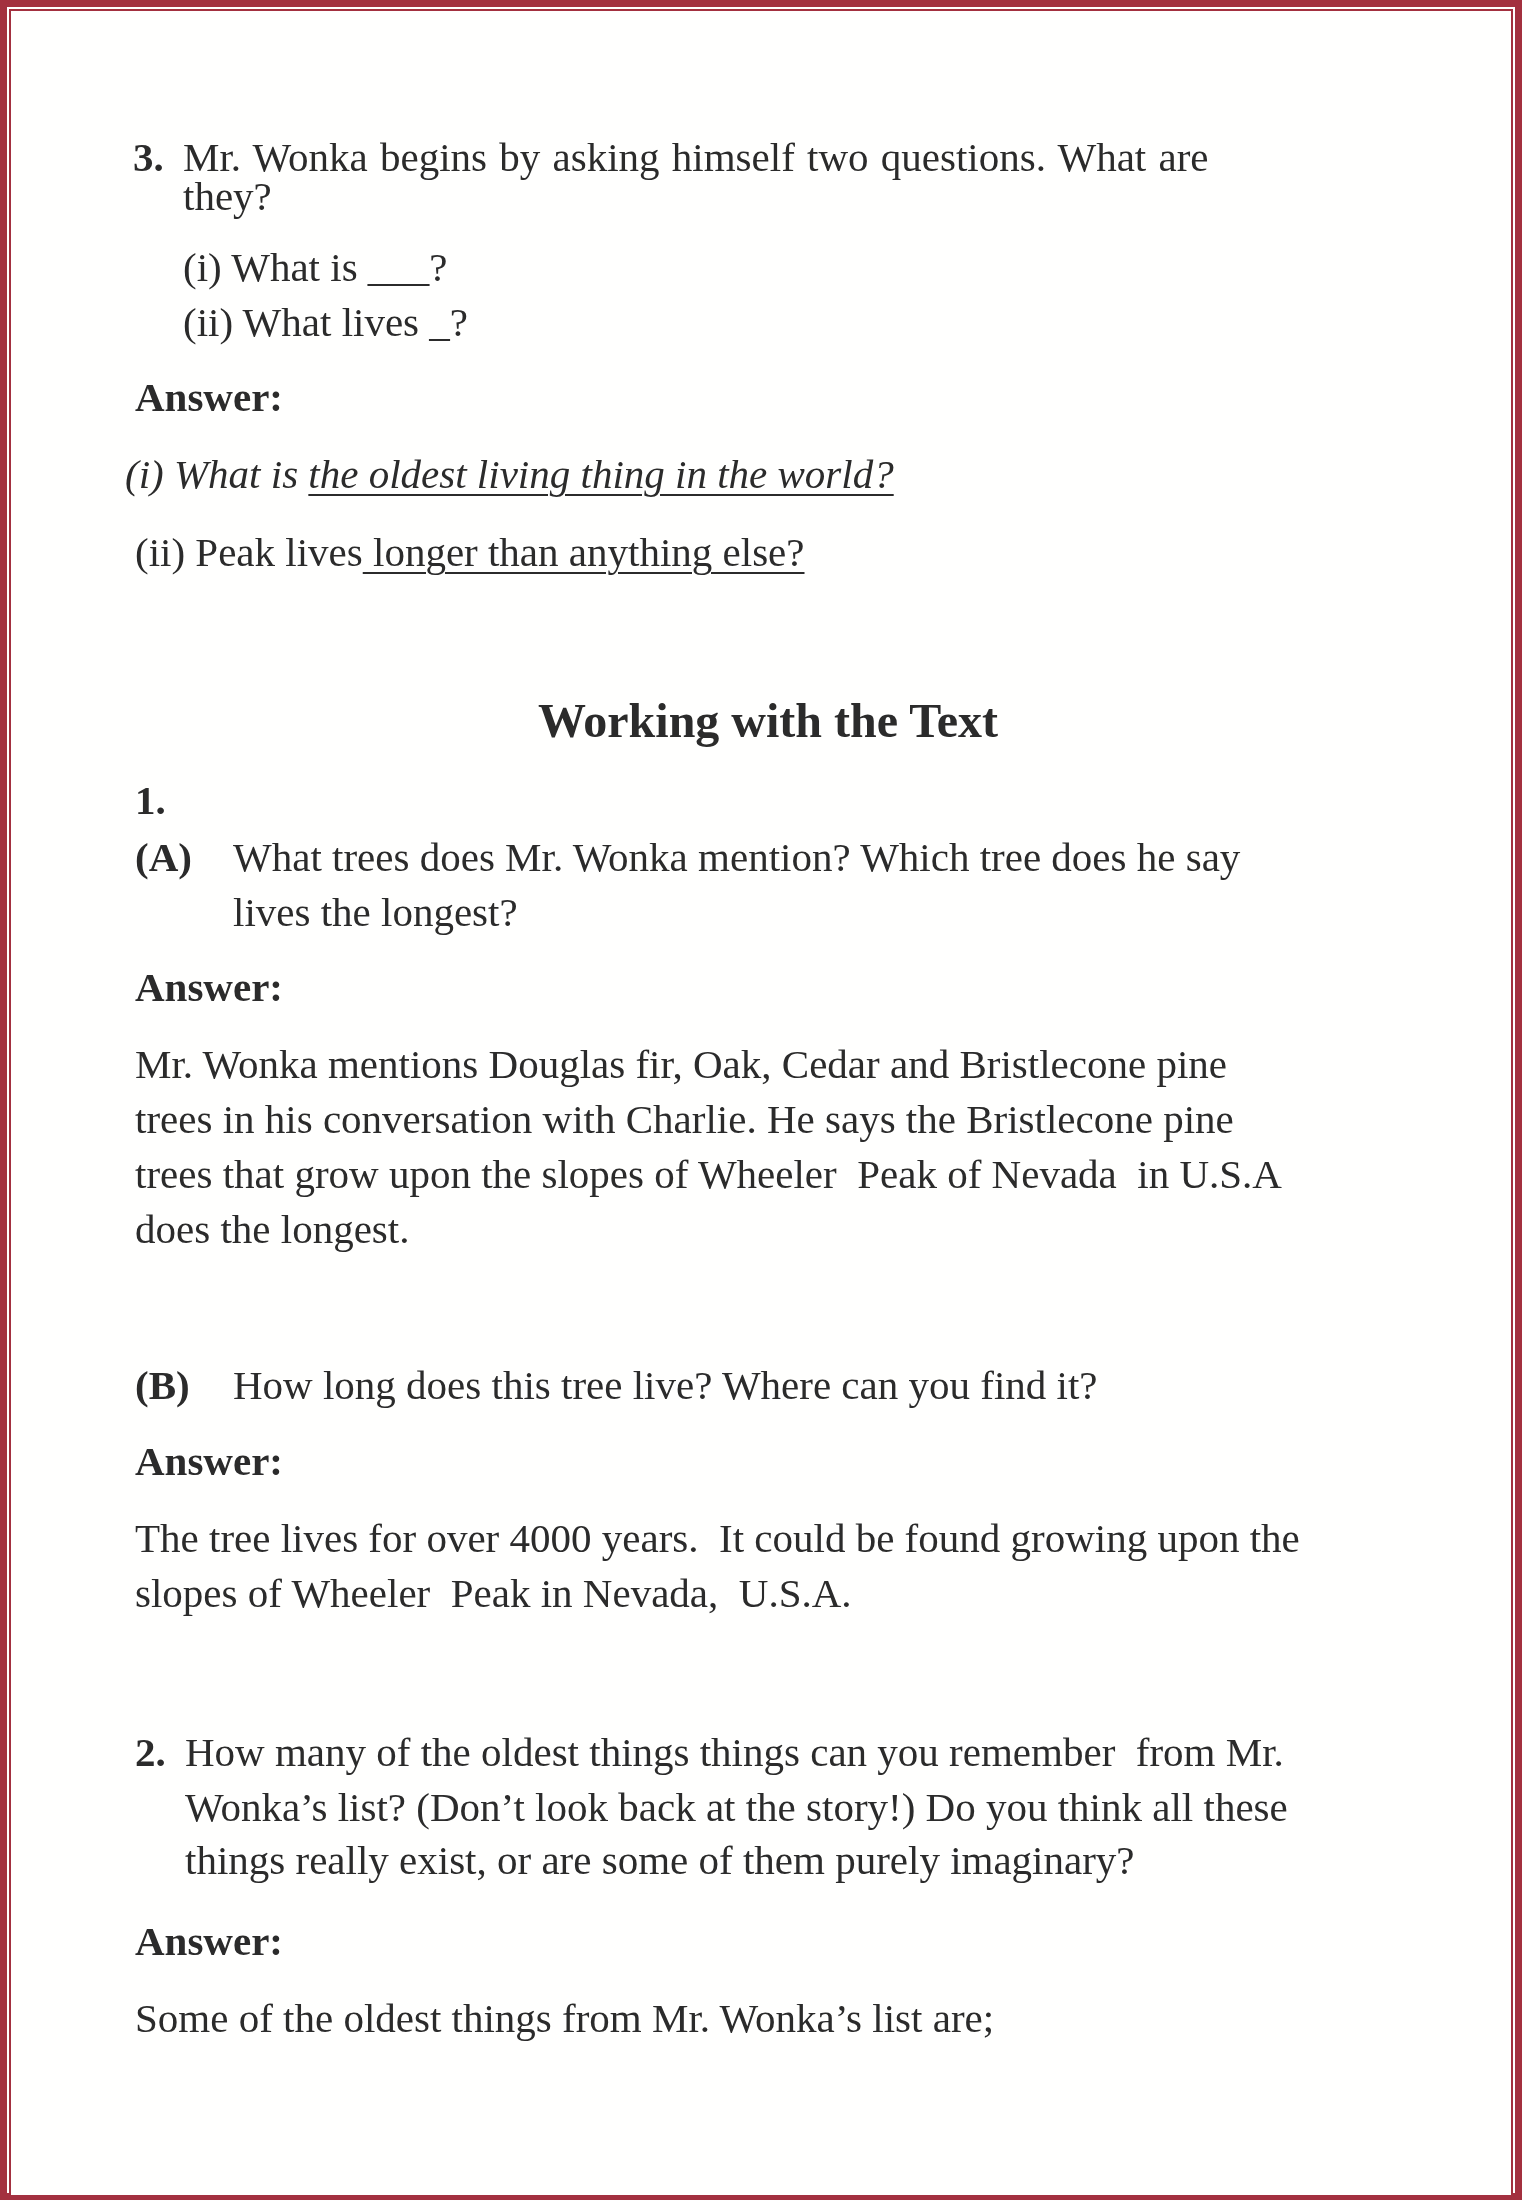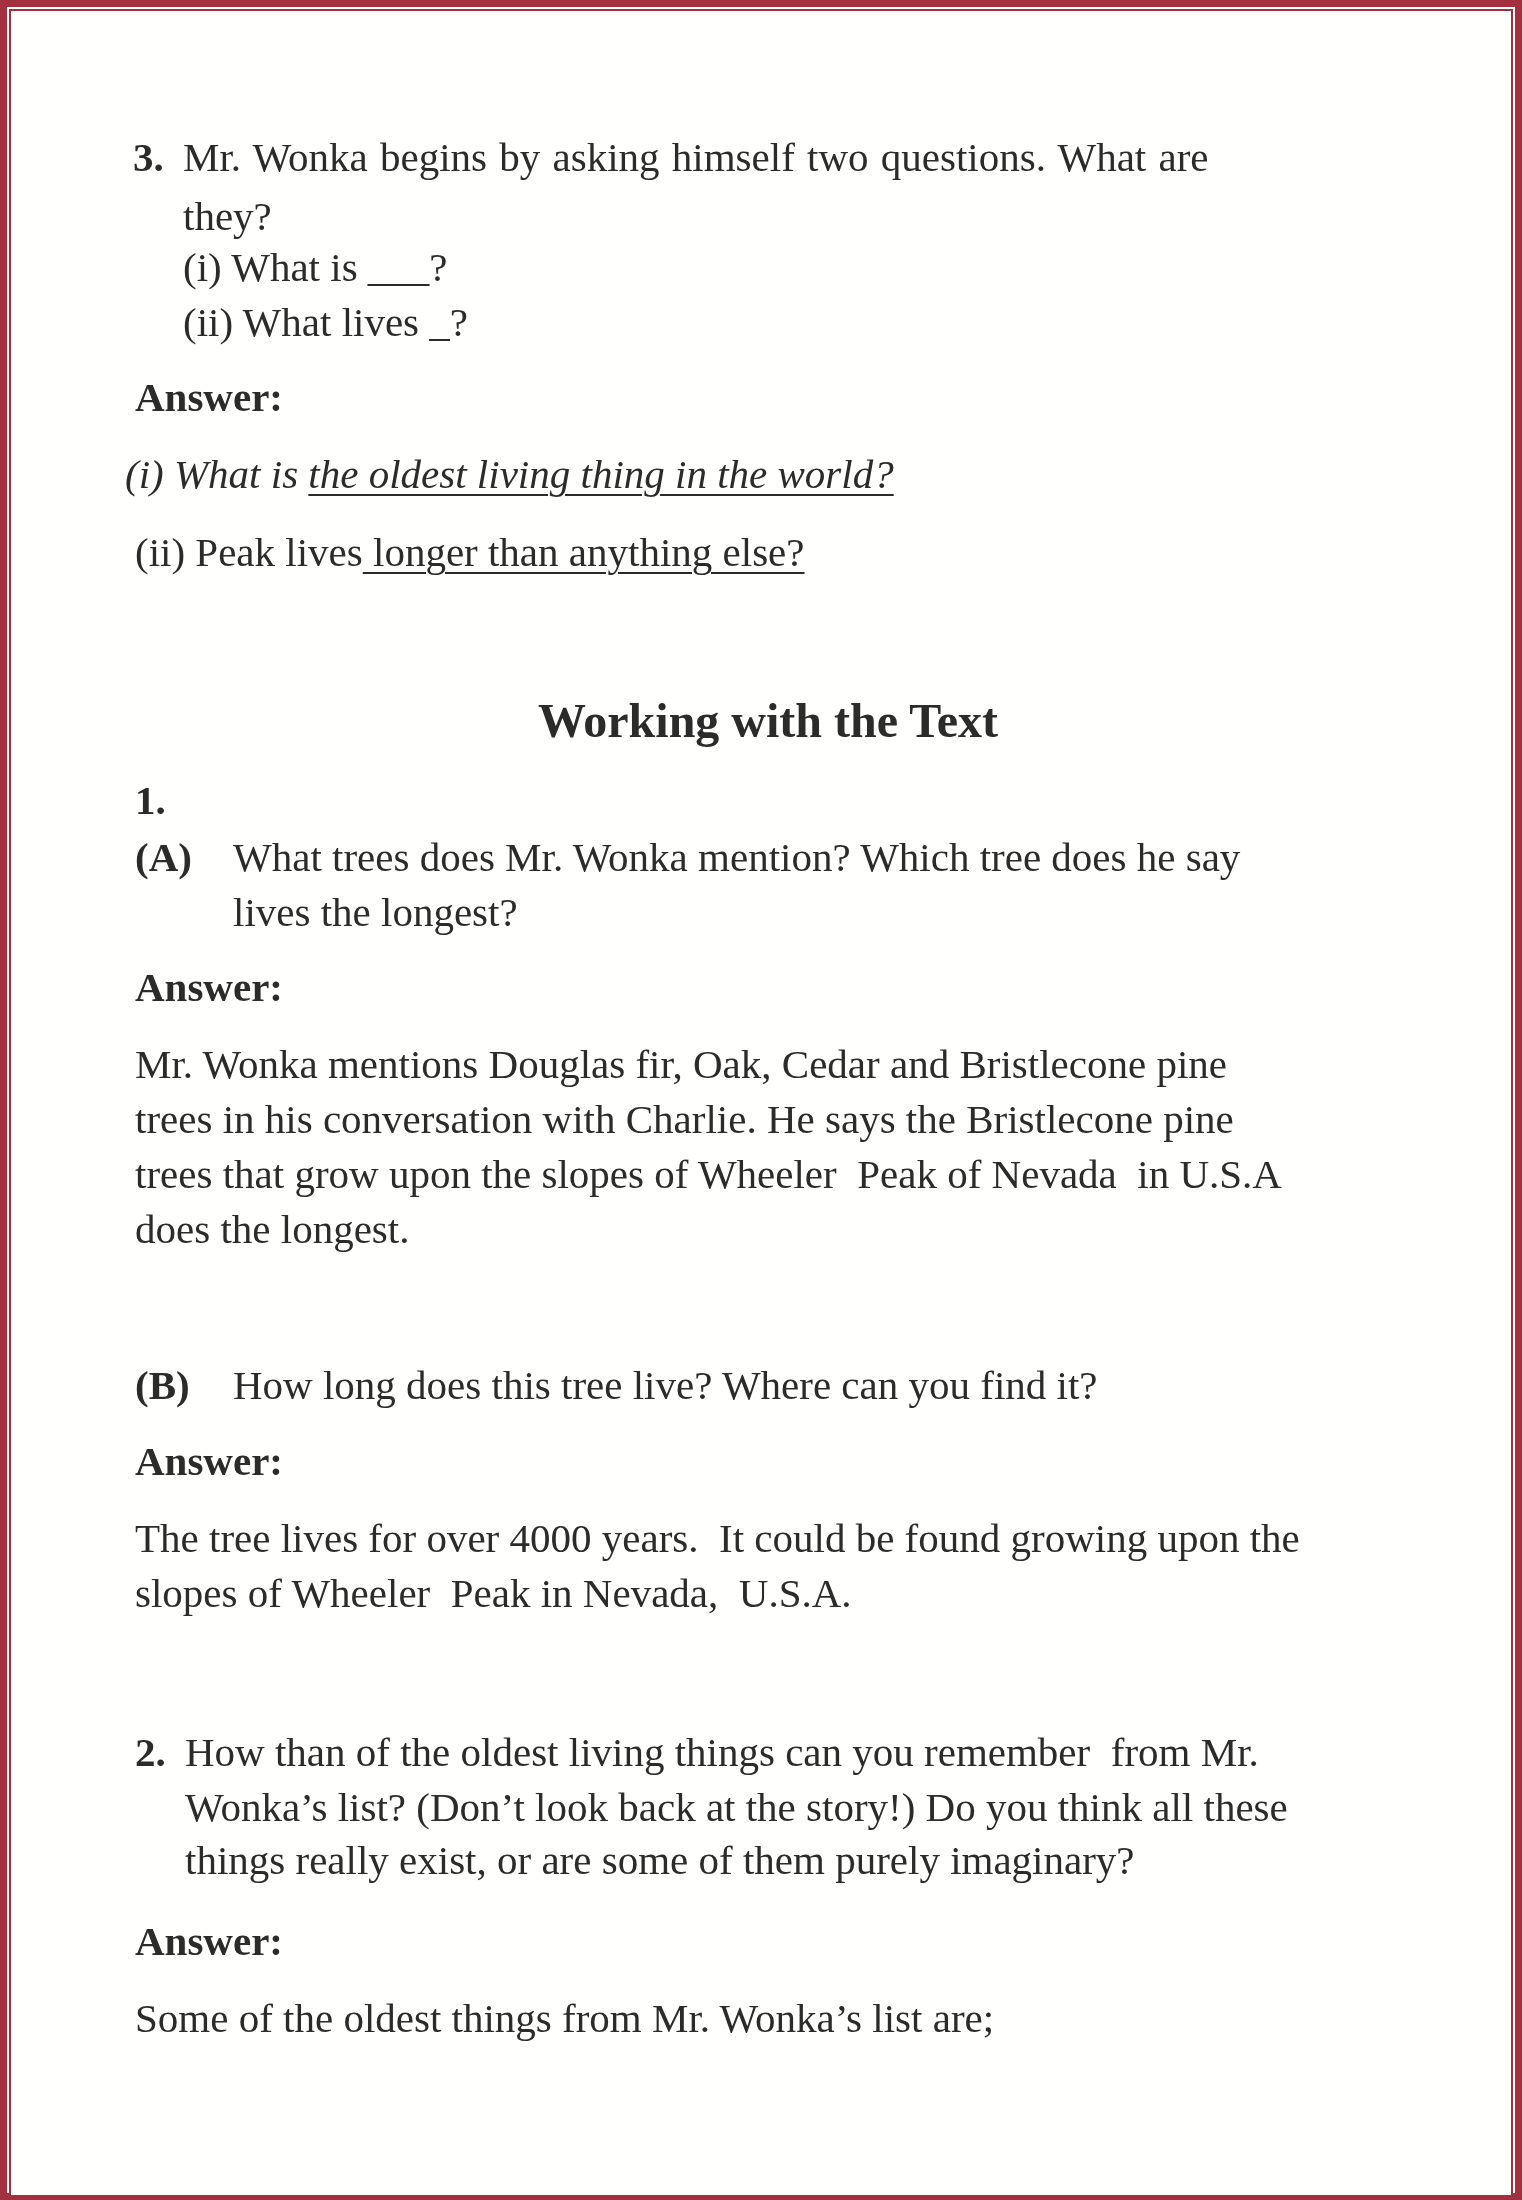--- a/index.html
+++ b/index.html
@@ -17,21 +17,21 @@
   </style>
 </head>
 <body>
 
 <div class="frame-outer"></div>
 <div class="frame-inner"></div>
 
 <div>
   <div class="lbl" style="left:133px; top:137px;">3.</div>
   <div class="line" style="left:183px; top:137px; word-spacing:2px;">Mr. Wonka begins by asking himself two questions. What are</div>
-  <div class="line" style="left:183px; top:196px;text-align:center;">they?</div>
+  <div class="line" style="left:183px; top:176px;text-align:center;">they?</div>
   <div class="line" style="left:183px; top:247px;">(i) What is ___?</div>
   <div class="line" style="left:183px; top:302px;">(ii) What lives _?</div>
 
   <div class="lbl" style="left:135px; top:377px;">Answer:</div>
 
   <div class="line" style="left:125px; top:454px;font-style:italic;">
     <span>(i) What is </span><span class="u">the oldest living thing in the world?</span>
   </div>
   <div class="line" style="left:135px; top:532px;">
     <span>(ii) Peak lives</span><span class="u" style="white-space:pre;"> longer than anything else?</span>
@@ -56,19 +56,19 @@
   <div class="lbl" style="left:135px; top:1365px;">(B)</div>
   <div class="line" style="left:233px; top:1365px;">How long does this tree live? Where can you find it?</div>
 
   <div class="lbl" style="left:135px; top:1441px;">Answer:</div>
   <div class="line" style="left:135px; top:1518px; white-space:pre;">The tree lives for over 4000 years.  It could be found growing upon the</div>
   <div class="line" style="left:135px; top:1573px; white-space:pre;">slopes of Wheeler  Peak in Nevada,  U.S.A.</div>
 </div>
 
 <div>
   <div class="lbl" style="left:135px; top:1732px;">2.</div>
-  <div class="line" style="left:185px; top:1732px; white-space:pre;">How than of the oldest living things can you remember  from Mr.</div>
+  <div class="line" style="left:185px; top:1732px; white-space:pre;">How many of the oldest things things can you remember  from Mr.</div>
   <div class="line" style="left:185px; top:1787px;">Wonka’s list? (Don’t look back at the story!) Do you think all these</div>
   <div class="line" style="left:185px; top:1840px;">things really exist, or are some of them purely imaginary?</div>
 
   <div class="lbl" style="left:135px; top:1921px;">Answer:</div>
   <div class="line" style="left:135px; top:1998px;">Some of the oldest things from Mr. Wonka’s list are;</div>
 </div>
 
 </body></html>

